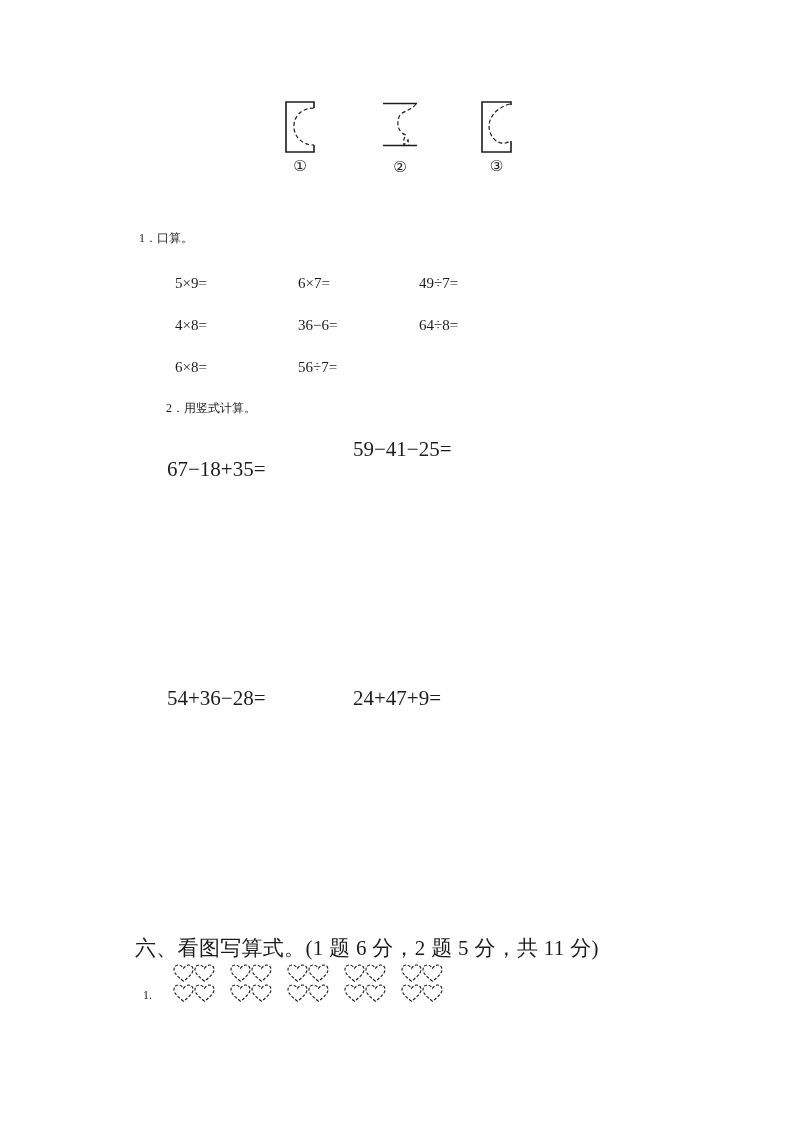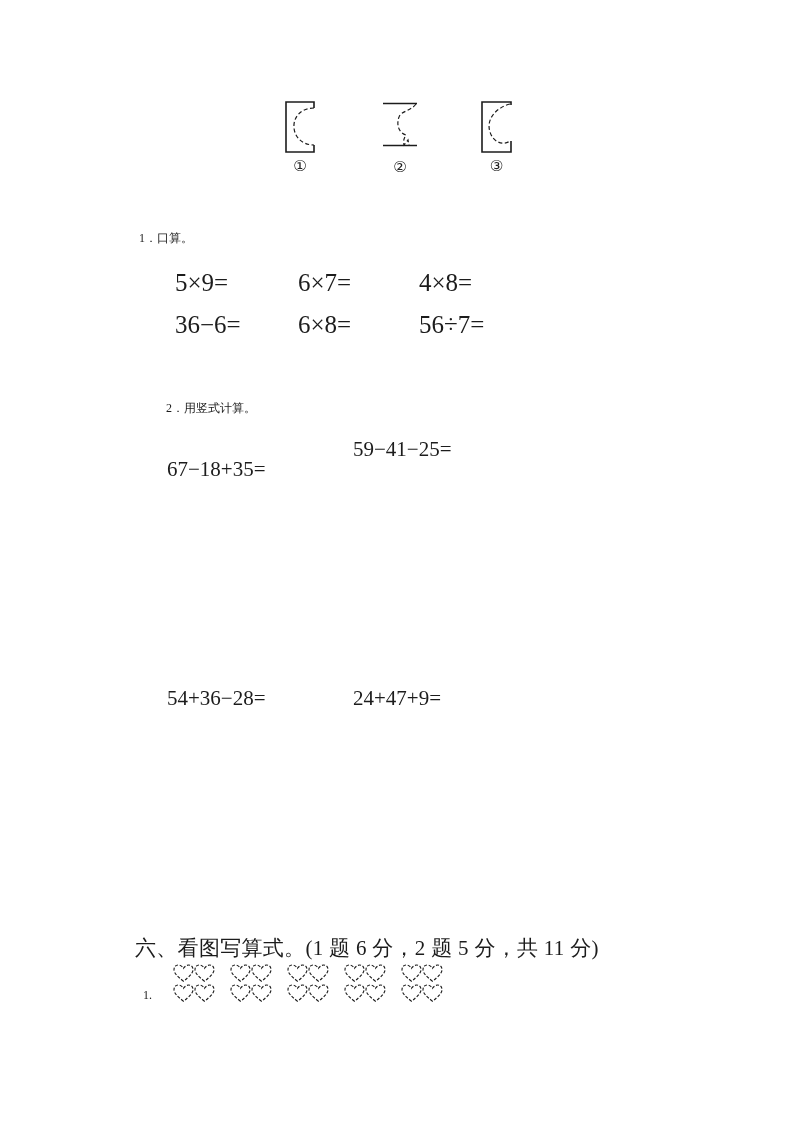--- a/index.html
+++ b/index.html
@@ -6,21 +6,21 @@
   .page{
     position:relative;width:793px;height:1122px;background:#ffffff;
     font-family:"Liberation Serif","DejaVu Serif",serif;color:#1c1c1c;overflow:hidden;
   }
   .abs{position:absolute;}
   .heading{font-size:21px;white-space:nowrap;letter-spacing:0.3px;}
   .subitem{font-size:12px;white-space:nowrap;}
   .oral-grid{
     position:absolute;left:175px;top:272px;
     display:grid;grid-template-columns:123px 121px 170px;row-gap:20px;
-    font-size:25px;line-height:22px;
+    font-size:15px;line-height:22px;
   }
   .oral-grid span{white-space:nowrap;}
   .oral-grid span:nth-child(9){padding-left:15px;}
   .vspan{position:absolute;font-size:21px;white-space:nowrap;}
   .shape-item{position:absolute;text-align:center;}
   .shape-label{
     position:absolute;top:56px;left:0;width:100%;
     font-family:"DejaVu Sans","Liberation Sans",sans-serif;font-size:15px;color:#222;
   }
   .hearts-row{position:absolute;left:173px;top:964px;display:flex;gap:15px;}
@@ -54,22 +54,24 @@
       <path d="M29,3 C14,7 5,19 9,31 C12,41 22,45 29,40" fill="none" stroke="#1c1c1c" stroke-width="1.2" stroke-dasharray="4 2.5"></path>
     </svg>
     <div class="shape-label">③</div>
   </div>
 
   <div class="abs subitem" style="left:139px;top:230px;">1．口算。</div>
 
   <div class="oral-grid" id="oral-grid">
       <span>5×9=</span>
       <span>6×7=</span>
+      <span>49÷7=</span>
       <span>4×8=</span>
       <span>36−6=</span>
+      <span>64÷8=</span>
       <span>6×8=</span>
       <span>56÷7=</span>
     </div>
 
   <div class="abs subitem" style="left:138px;top:400px;margin-left:28px;">2．用竖式计算。</div>
 
   <span class="vspan" style="left:167px;top:457px;">67−18+35=</span>
   <span class="vspan" style="left:353px;top:437px;">59−41−25=</span>
   <span class="vspan" style="left:167px;top:686px;">54+36−28=</span>
   <span class="vspan" style="left:353px;top:686px;">24+47+9=</span>

